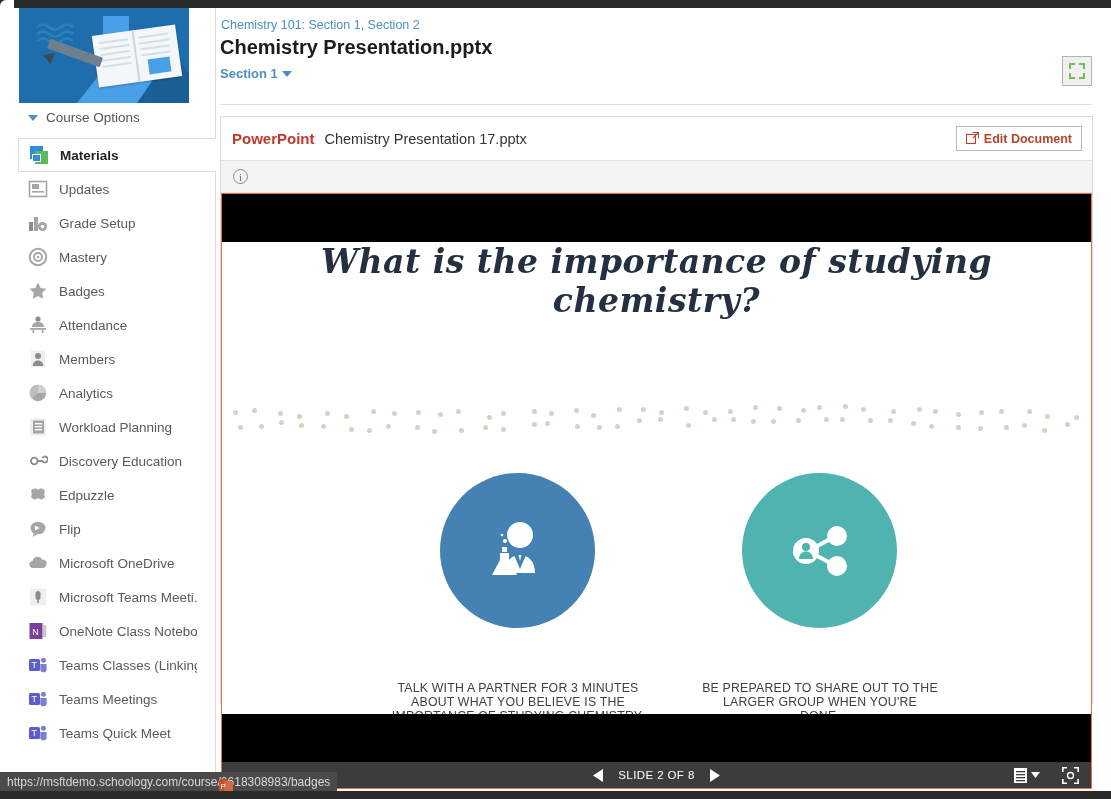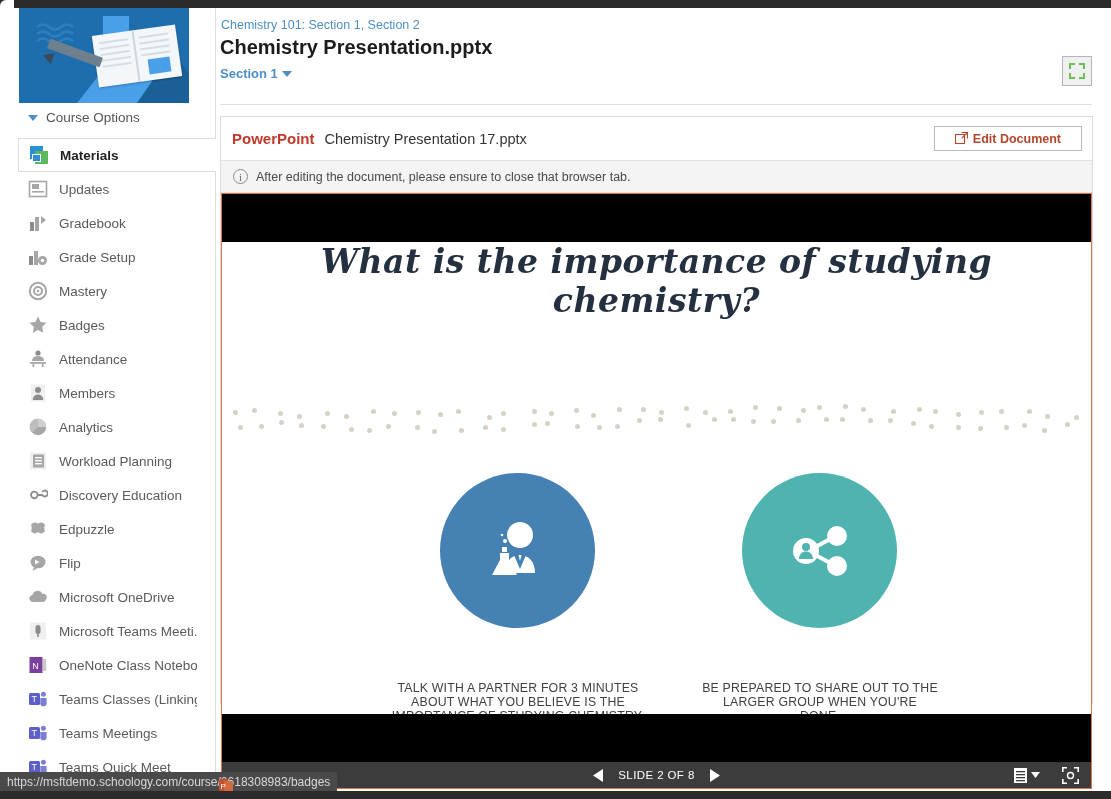--- a/index.html
+++ b/index.html
@@ -116,21 +116,21 @@
     border-bottom: 1px solid #e2e2e2; display: flex; align-items: center;
   }
   .pp-brand {
     margin-left: 11px; font-size: 15px; font-weight: bold; color: #c0392b;
   }
   .pp-file { margin-left: 10px; font-size: 14.5px; color: #333; }
   .edit-doc-btn {
     position: absolute; right: 10px; top: 9px; height: 25px;
     border: 1px solid #b9b9b9; background: #fff; color: #b5462e;
     font-size: 12.5px; font-weight: bold; display: flex; align-items: center;
-    gap: 5px; padding: 0 20px; cursor: pointer;
+    gap: 5px; padding: 0 9px; cursor: pointer;
   }
   .doc-note {
     height: 32px; background: #f4f4f4; border-bottom: 1px solid #e2e2e2;
     display: flex; align-items: center; padding-left: 12px;
     font-size: 12.5px; color: #4a4a4a; gap: 8px;
   }
   .info-circle {
     width: 15px; height: 15px; border-radius: 50%; border: 1px solid #8c8c8c;
     color: #6a6a6a; font-size: 11px; display: flex; align-items: center;
     justify-content: center; font-family: "Liberation Serif", serif;
@@ -259,30 +259,20 @@
               <rect x="1.5" y="2.5" width="17" height="15" fill="none" stroke="#a6a6a6" stroke-width="1.6"></rect>
               <rect x="4" y="5" width="7" height="5" fill="#a6a6a6"></rect>
               <rect x="4" y="12" width="12" height="1.6" fill="#a6a6a6"></rect>
             </svg>
           </span>
           <span class="nav-lbl">Updates</span>
         </div>
         <div class="nav-item">
           <span class="nav-ico">
             <svg width="20" height="20" viewBox="0 0 20 20">
-              <rect x="2" y="9" width="4" height="9" fill="#8c8c8c"></rect>
-              <rect x="7" y="4" width="4" height="14" fill="#a6a6a6"></rect>
-              <path d="M13 3l5 4-5 4z" fill="#a6a6a6"></path>
-            </svg>
-          </span>
-          <span class="nav-lbl">Gradebook</span>
-        </div>
-        <div class="nav-item">
-          <span class="nav-ico">
-            <svg width="20" height="20" viewBox="0 0 20 20">
               <rect x="1" y="9" width="4" height="9" fill="#8c8c8c"></rect>
               <rect x="6" y="4" width="4" height="14" fill="#a6a6a6"></rect>
               <circle cx="14.5" cy="13.5" r="4.5" fill="#a6a6a6"></circle>
               <circle cx="14.5" cy="13.5" r="1.8" fill="#fff"></circle>
             </svg>
           </span>
           <span class="nav-lbl">Grade Setup</span>
         </div>
         <div class="nav-item">
           <span class="nav-ico">
@@ -467,21 +457,20 @@
           <rect x="0.5" y="2.5" width="9" height="9" fill="none" stroke="#b5462e" stroke-width="1.1"></rect>
           <path d="M6.5 0.5h6v6" fill="none" stroke="#b5462e" stroke-width="1.1"></path>
           <path d="M12.5 0.5L6.8 6.2" stroke="#b5462e" stroke-width="1.1"></path>
         </svg>
         <span>Edit Document</span>
       </div>
     </div>
 
     <div class="doc-note">
       <span class="info-circle">i</span>
-      <span>After editing the document, please ensure to close that browser tab.</span>
     </div>
 
     <div class="slide-wrap">
       <div class="slide-band-top"></div>
       <div class="slide-white">
 
         <div class="dot-band" id="dot-band">
               <div class="dot" style="left: 11.3946px; top: 7.92553px;"></div>
               <div class="dot" style="left: 29.8702px; top: 6.30385px;"></div>
               <div class="dot" style="left: 56.0753px; top: 8.71294px;"></div>

